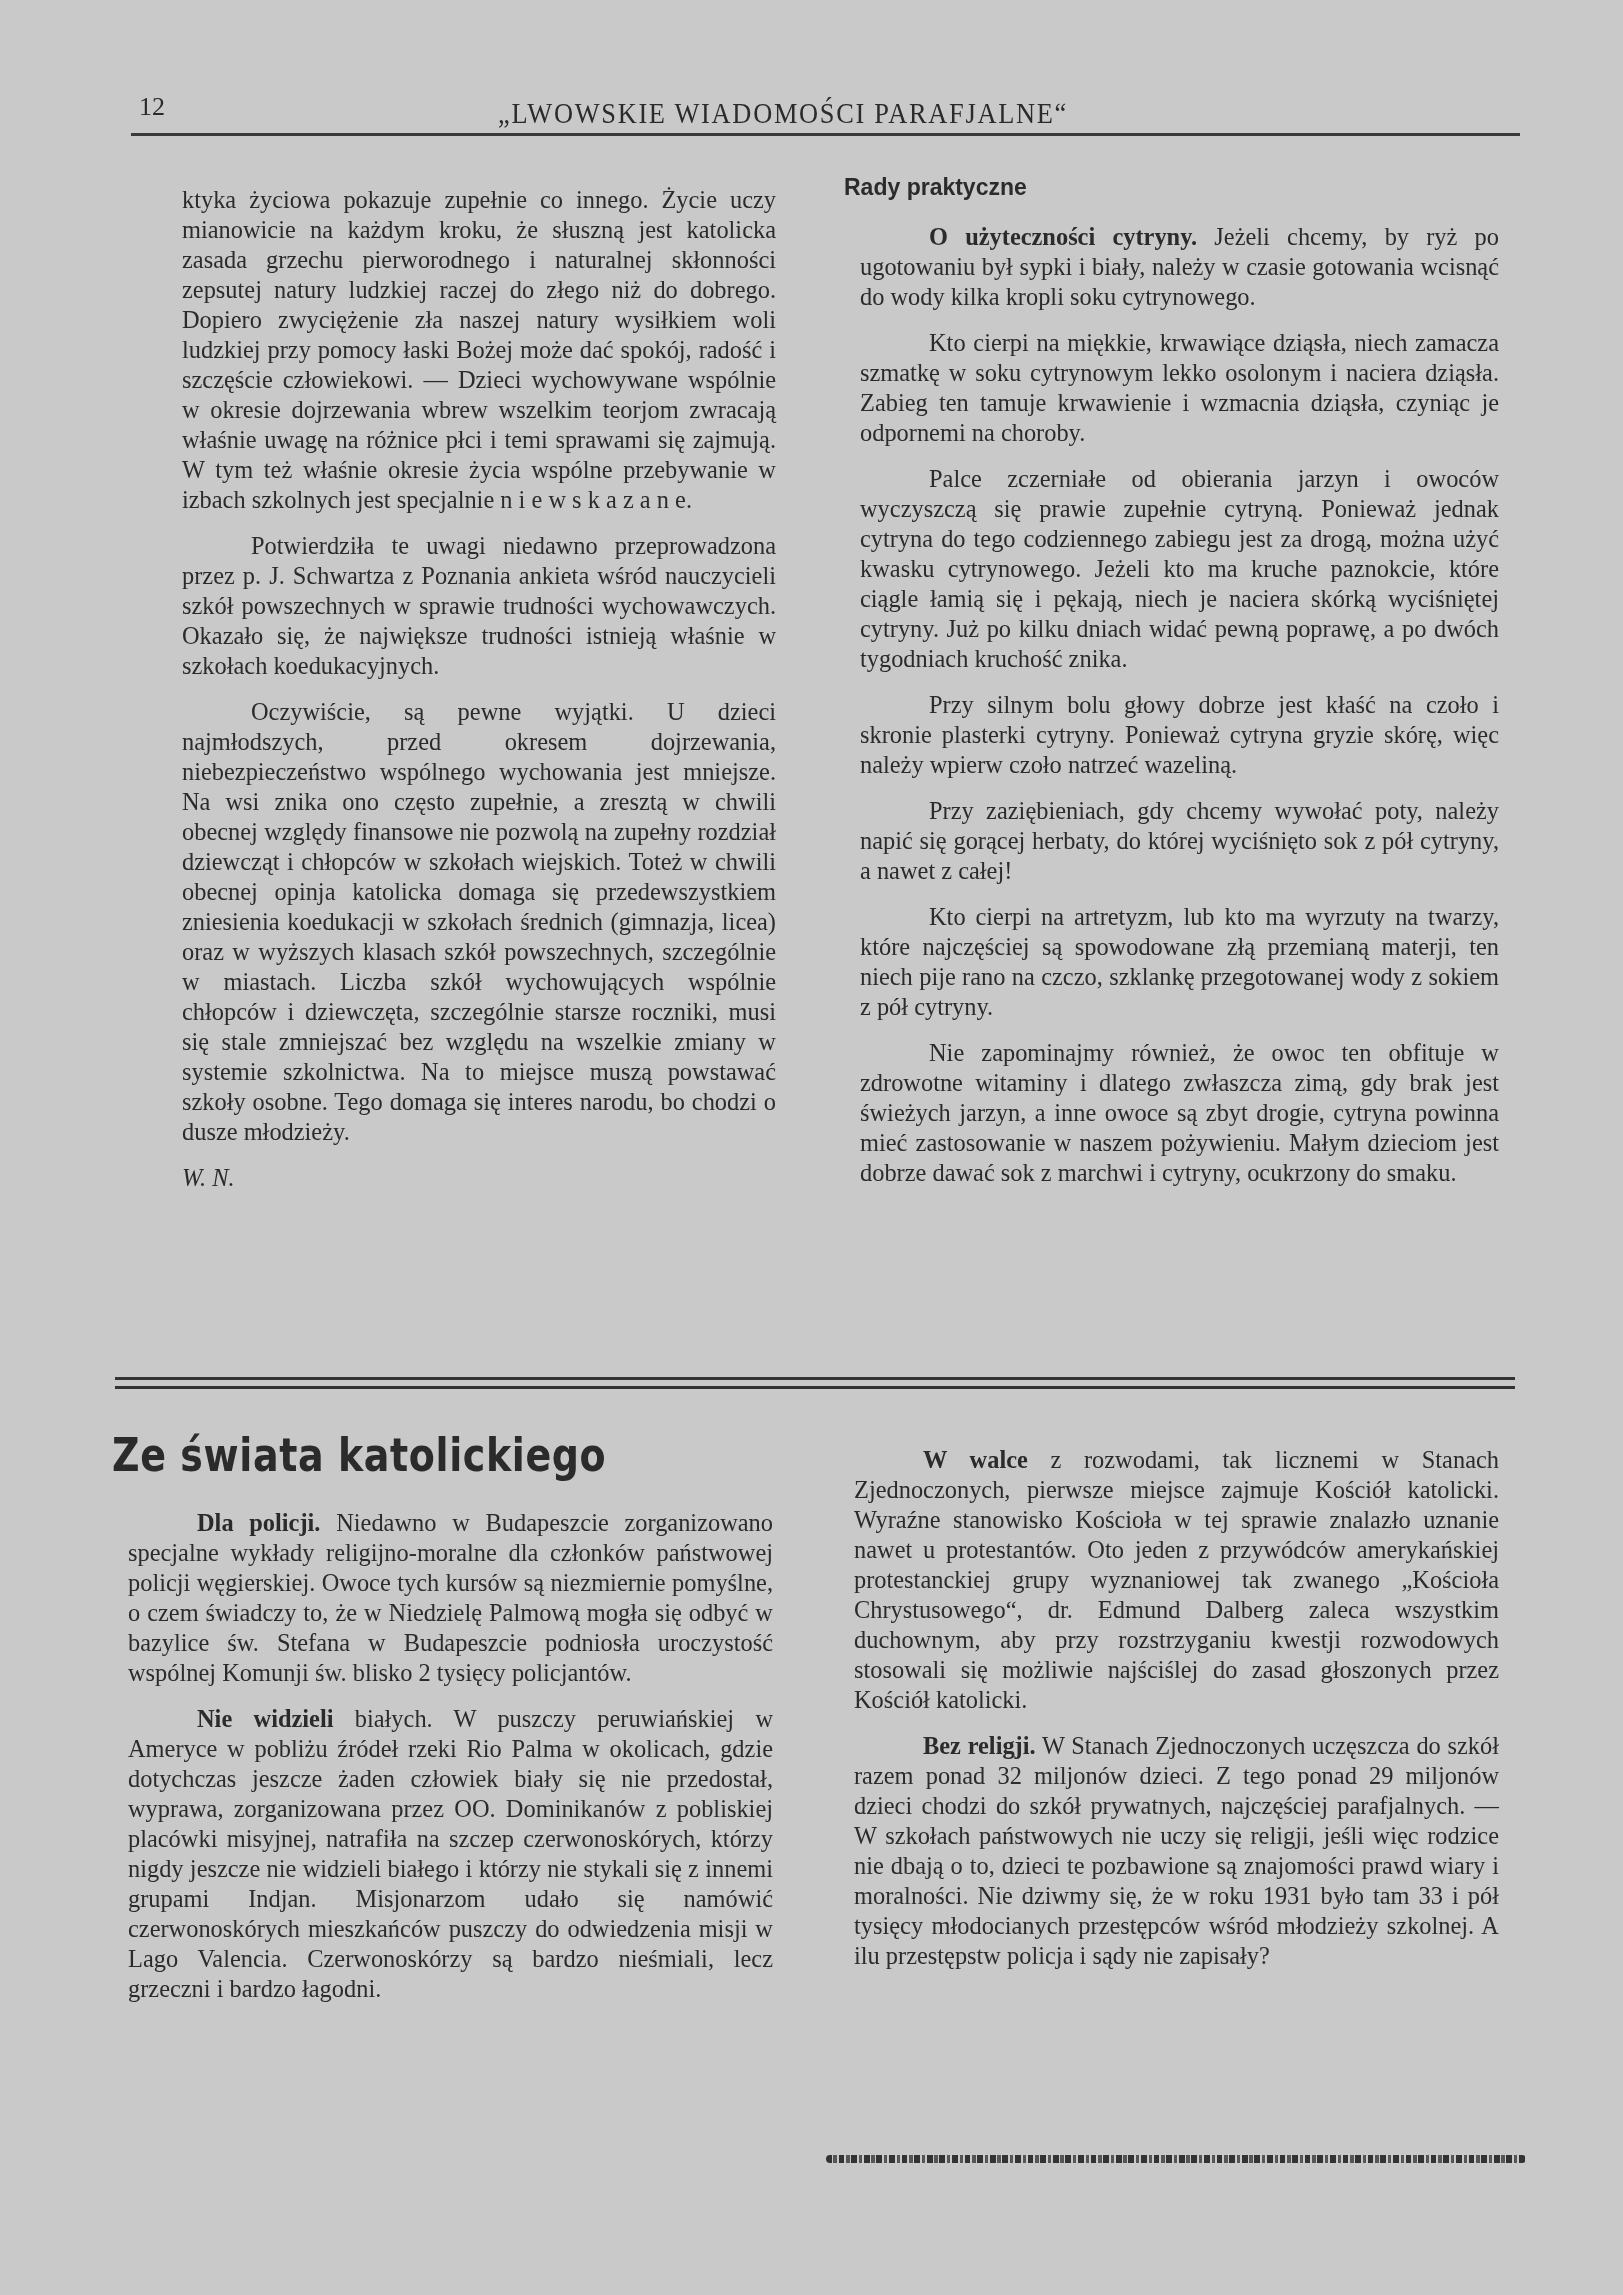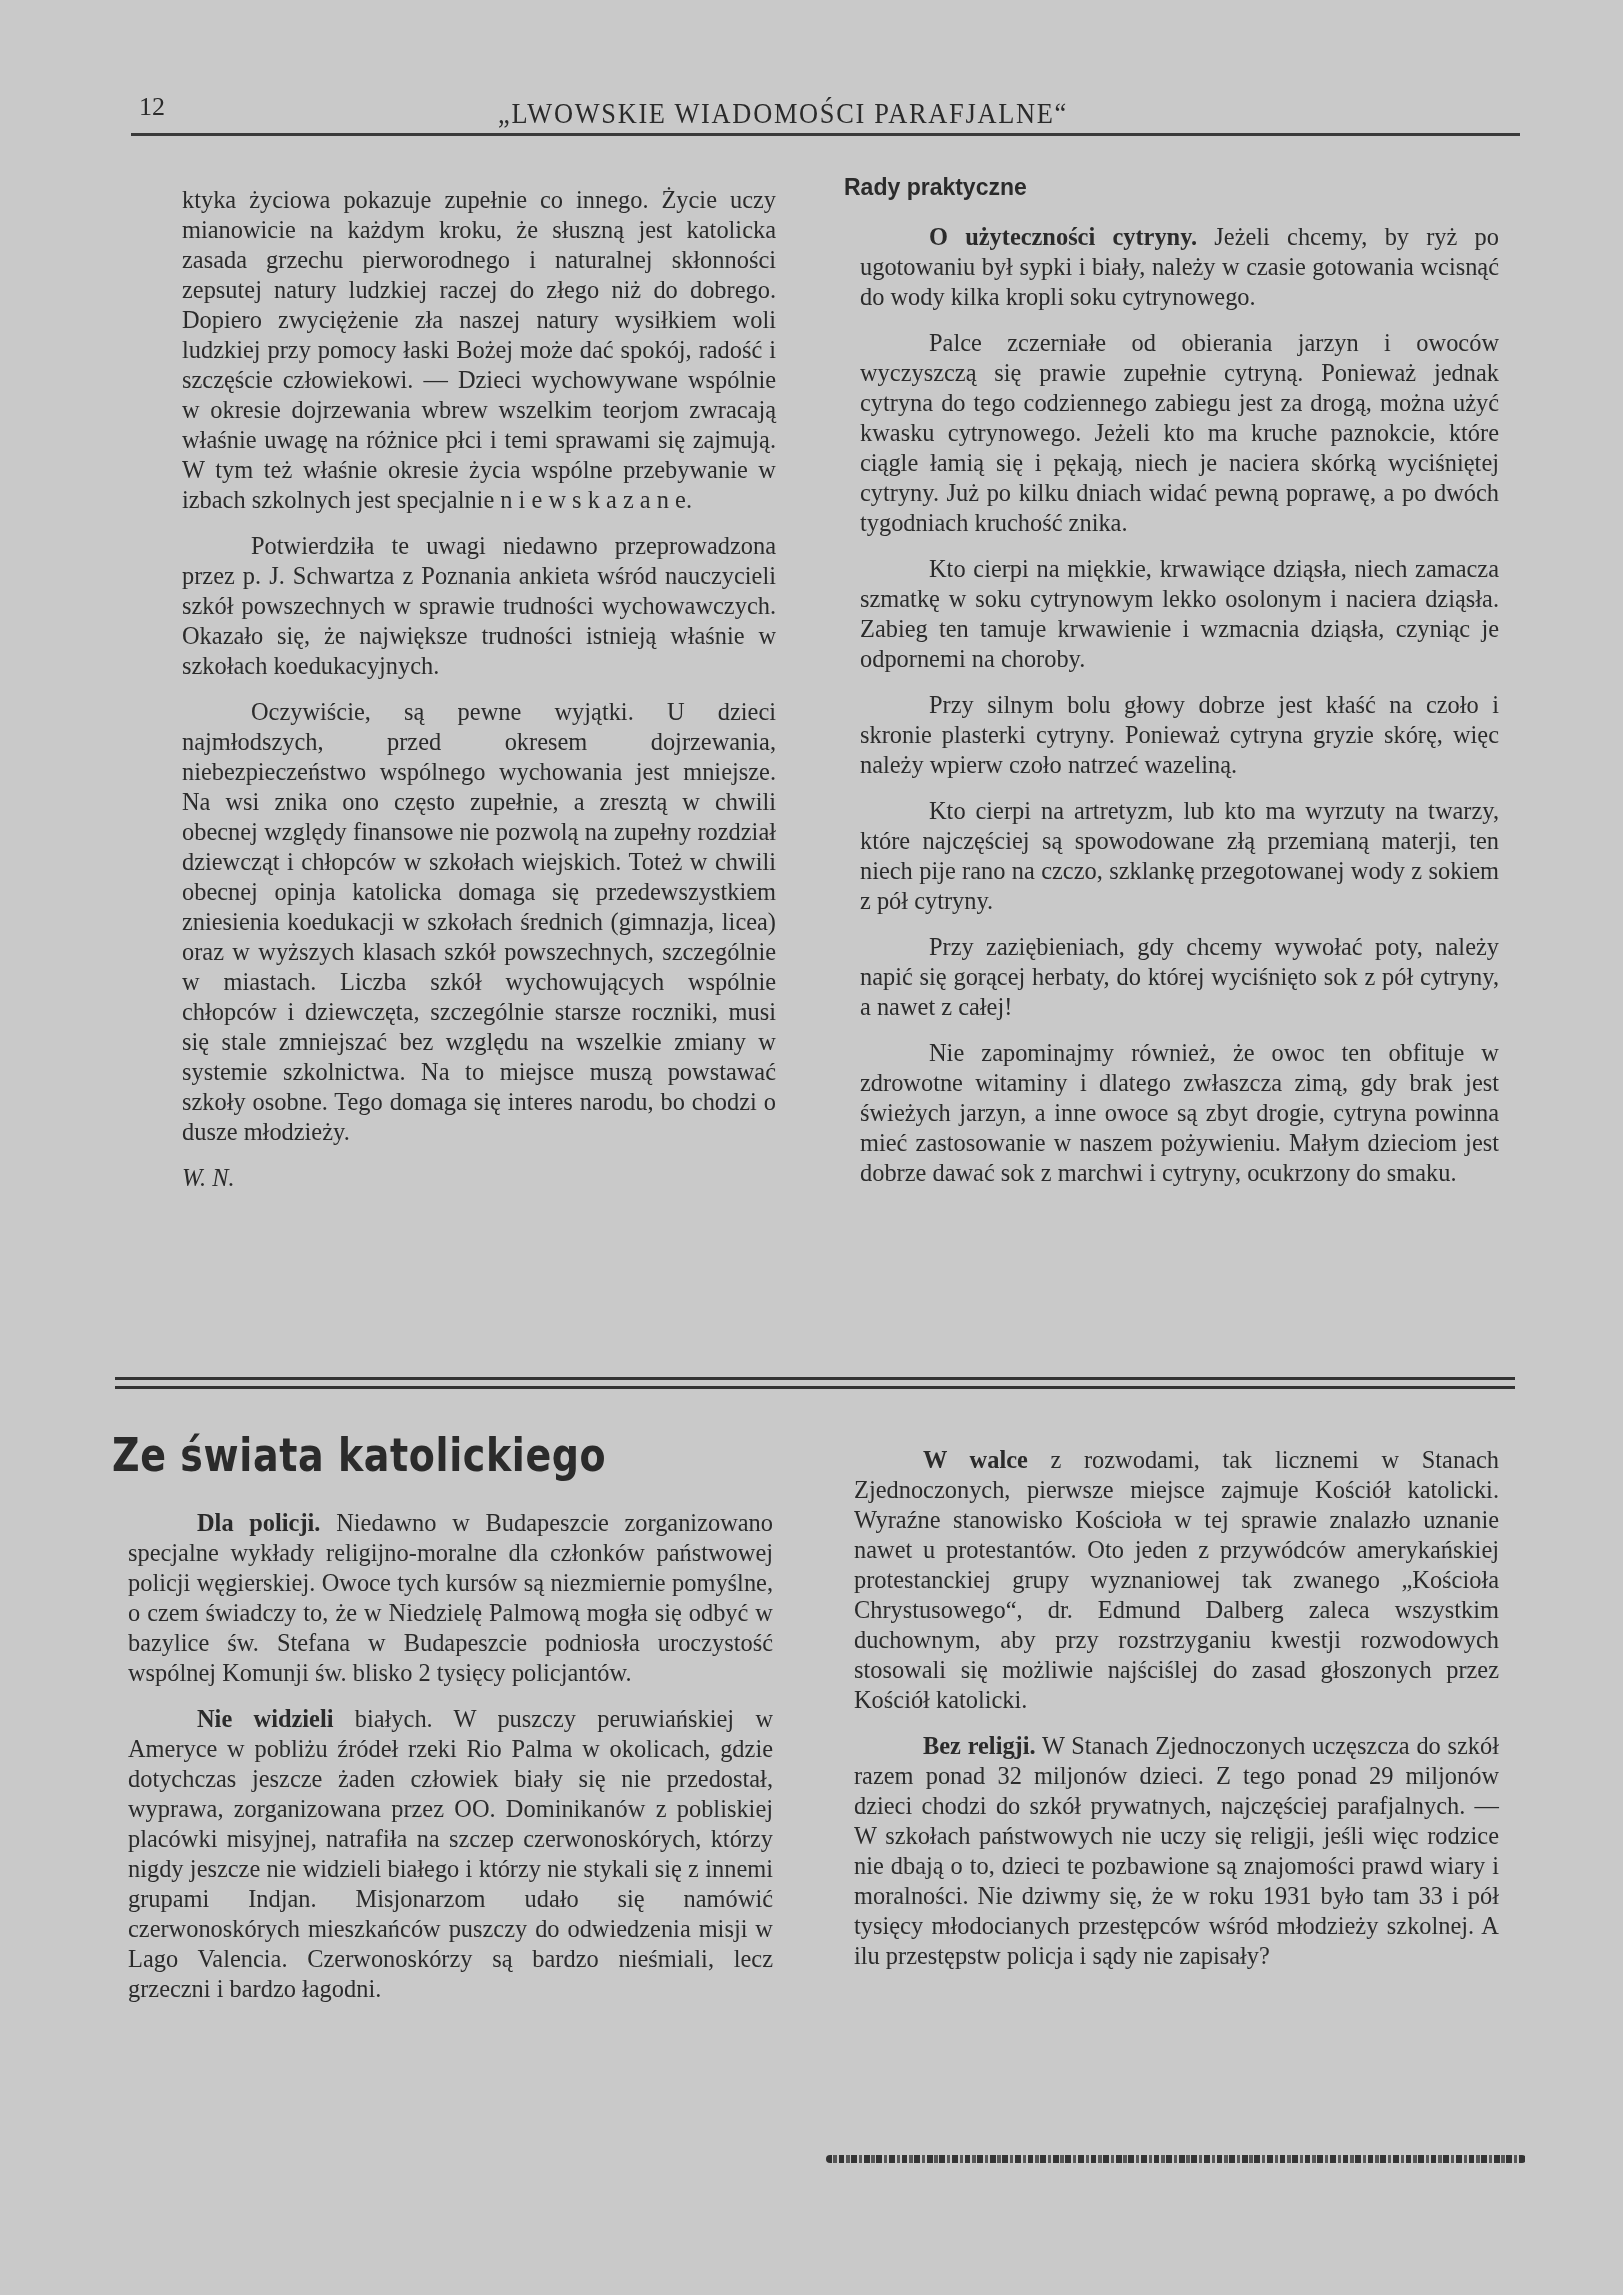--- a/index.html
+++ b/index.html
@@ -57,25 +57,25 @@
   <div class="col c1">
     <p>ktyka życiowa pokazuje zupełnie co innego. Życie uczy mianowicie na każdym kroku, że słuszną jest katolicka zasada grzechu pierworodnego i naturalnej skłonności zepsutej natury ludzkiej raczej do złego niż do dobrego. Dopiero zwyciężenie zła naszej natury wysiłkiem woli ludzkiej przy pomocy łaski Bożej może dać spokój, radość i szczęście człowiekowi. — Dzieci wychowywane wspólnie w okresie dojrzewania wbrew wszelkim teorjom zwracają właśnie uwagę na różnice płci i temi sprawami się zajmują. W tym też właśnie okresie życia wspólne przebywanie w izbach szkolnych jest specjalnie n i e w s k a z a n e.</p>
     <p class="ind">Potwierdziła te uwagi niedawno przeprowadzona przez p. J. Schwartza z Poznania ankieta wśród nauczycieli szkół powszechnych w sprawie trudności wychowawczych. Okazało się, że największe trudności istnieją właśnie w szkołach koedukacyjnych.</p>
     <p class="ind">Oczywiście, są pewne wyjątki. U dzieci najmłodszych, przed okresem dojrzewania, niebezpieczeństwo wspólnego wychowania jest mniejsze. Na wsi znika ono często zupełnie, a zresztą w chwili obecnej względy finansowe nie pozwolą na zupełny rozdział dziewcząt i chłopców w szkołach wiejskich. Toteż w chwili obecnej opinja katolicka domaga się przedewszystkiem zniesienia koedukacji w szkołach średnich (gimnazja, licea) oraz w wyższych klasach szkół powszechnych, szczególnie w miastach. Liczba szkół wychowujących wspólnie chłopców i dziewczęta, szczególnie starsze roczniki, musi się stale zmniejszać bez względu na wszelkie zmiany w systemie szkolnictwa. Na to miejsce muszą powstawać szkoły osobne. Tego domaga się interes narodu, bo chodzi o dusze młodzieży.</p>
     <p class="sig">W. N.</p>
   </div>
 
   <div class="col c2">
     <h2 class="sec-title">Rady praktyczne</h2>
     <p class="ind"><span class="b">O użyteczności cytryny.</span> <span>Jeżeli chcemy, by ryż po ugotowaniu był sypki i biały, należy w czasie gotowania wcisnąć do wody kilka kropli soku cytrynowego.</span></p>
+    <p class="ind">Kto cierpi na miękkie, krwawiące dziąsła, niech zamacza szmatkę w soku cytrynowym lekko osolonym i naciera dziąsła. Zabieg ten tamuje krwawienie i wzmacnia dziąsła, czyniąc je odpornemi na choroby.</p>
     <p class="ind">Palce zczerniałe od obierania jarzyn i owoców wyczyszczą się prawie zupełnie cytryną. Ponieważ jednak cytryna do tego codziennego zabiegu jest za drogą, można użyć kwasku cytrynowego. Jeżeli kto ma kruche paznokcie, które ciągle łamią się i pękają, niech je naciera skórką wyciśniętej cytryny. Już po kilku dniach widać pewną poprawę, a po dwóch tygodniach kruchość znika.</p>
-    <p class="ind">Kto cierpi na miękkie, krwawiące dziąsła, niech zamacza szmatkę w soku cytrynowym lekko osolonym i naciera dziąsła. Zabieg ten tamuje krwawienie i wzmacnia dziąsła, czyniąc je odpornemi na choroby.</p>
     <p class="ind">Przy silnym bolu głowy dobrze jest kłaść na czoło i skronie plasterki cytryny. Ponieważ cytryna gryzie skórę, więc należy wpierw czoło natrzeć wazeliną.</p>
+    <p class="ind">Przy zaziębieniach, gdy chcemy wywołać poty, należy napić się gorącej herbaty, do której wyciśnięto sok z pół cytryny, a nawet z całej!</p>
     <p class="ind">Kto cierpi na artretyzm, lub kto ma wyrzuty na twarzy, które najczęściej są spowodowane złą przemianą materji, ten niech pije rano na czczo, szklankę przegotowanej wody z sokiem z pół cytryny.</p>
-    <p class="ind">Przy zaziębieniach, gdy chcemy wywołać poty, należy napić się gorącej herbaty, do której wyciśnięto sok z pół cytryny, a nawet z całej!</p>
     <p class="ind">Nie zapominajmy również, że owoc ten obfituje w zdrowotne witaminy i dlatego zwłaszcza zimą, gdy brak jest świeżych jarzyn, a inne owoce są zbyt drogie, cytryna powinna mieć zastosowanie w naszem pożywieniu. Małym dzieciom jest dobrze dawać sok z marchwi i cytryny, ocukrzony do smaku.</p>
   </div>
 
   <div class="dbl-rule r1"></div>
   <div class="dbl-rule r2"></div>
 
   <div class="big-title">Ze świata katolickiego</div>
 
   <div class="col c3">
     <p class="ind"><span class="b">Dla policji.</span> <span>Niedawno w Budapeszcie zorganizowano specjalne wykłady religijno-moralne dla członków państwowej policji węgierskiej. Owoce tych kursów są niezmiernie pomyślne, o czem świadczy to, że w Niedzielę Palmową mogła się odbyć w bazylice św. Stefana w Budapeszcie podniosła uroczystość wspólnej Komunji św. blisko 2 tysięcy policjantów.</span></p>

